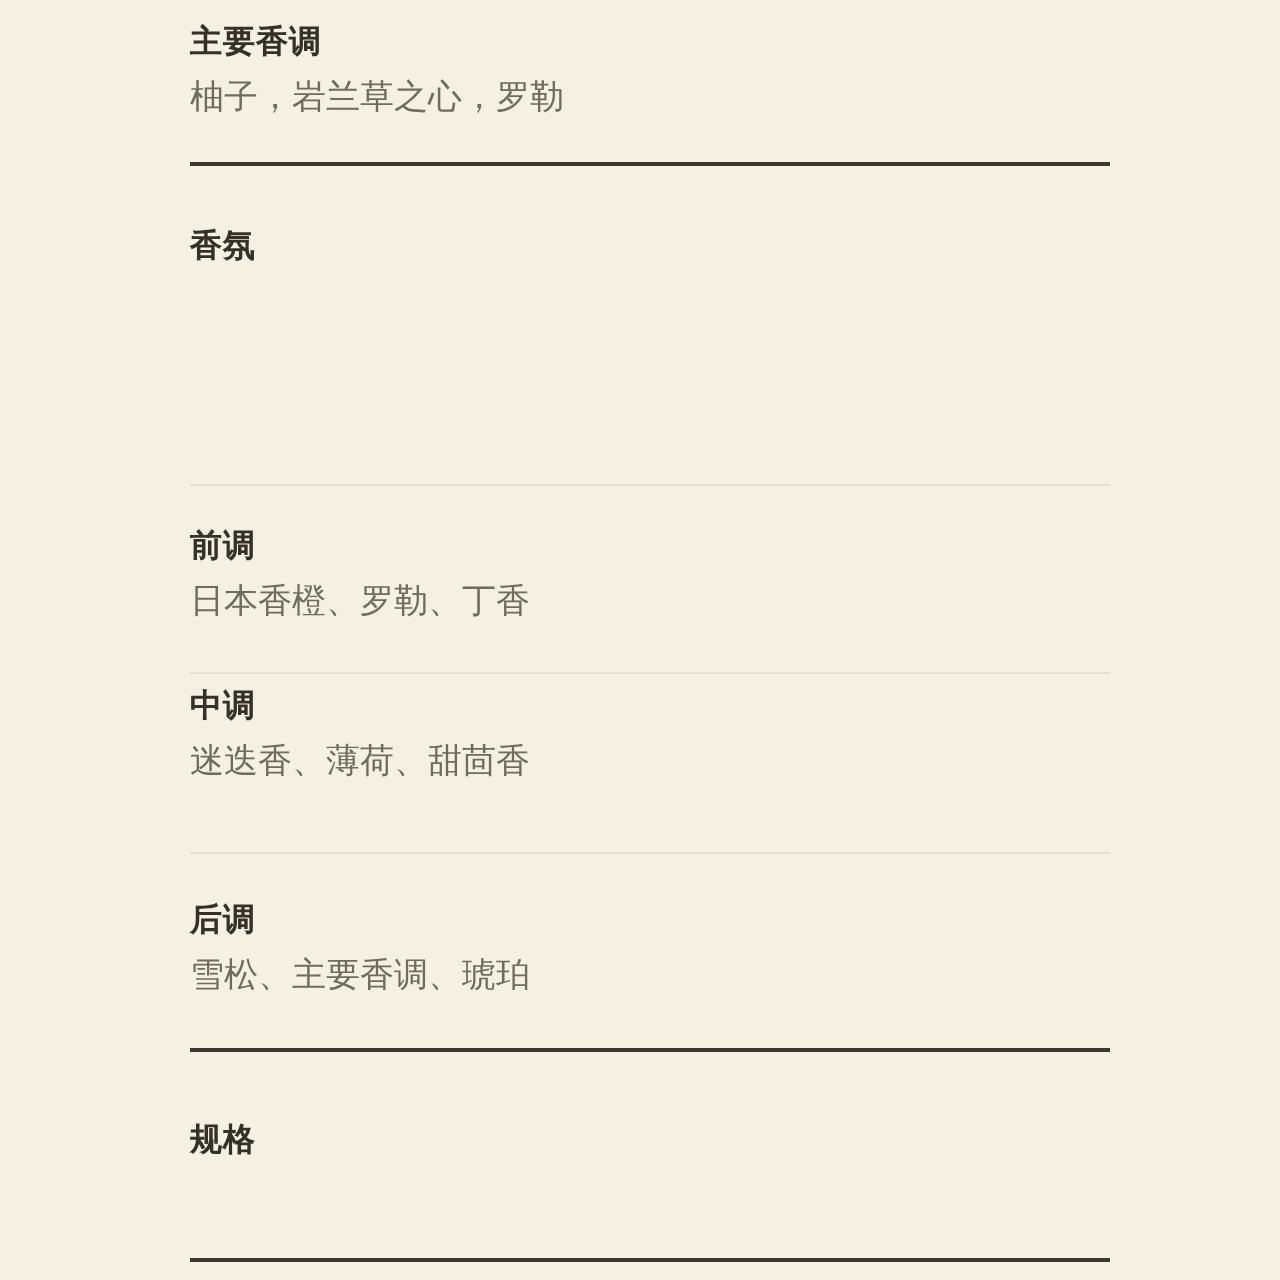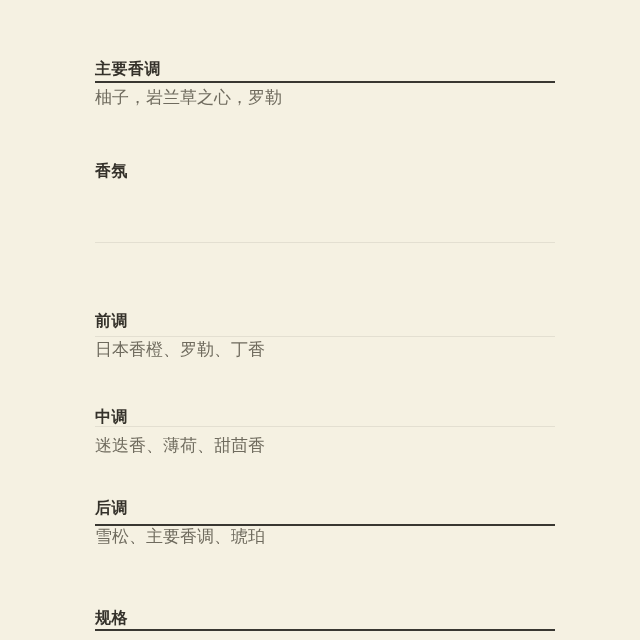--- a/index.html
+++ b/index.html
@@ -1,21 +1,21 @@
 <!DOCTYPE html>
 <html style="--bg: #f5f1e2; --title: #34312a; --body: #6f6b5e; --dark: #393731; --light: #e3dfd1;"><head>
 <meta charset="utf-8">
 <style>
   html,body{margin:0;padding:0;background:#f5f1e2;}
   .page{
     position:relative;width:640px;height:640px;overflow:hidden;
     background:var(--bg,#f5f1e2);
     font-family:"DejaVu Sans","Liberation Sans",sans-serif;
   }
-  .sec{position:absolute;left:95px;width:460px;margin-top:48px;}
+  .sec{position:absolute;left:95px;width:460px;}
   .sec-title{
     margin:0;font-size:16px;line-height:22px;font-weight:bold;
     color:var(--title,#34312a);letter-spacing:.5px;
   }
   .sec-body{
     margin:6px 0 0 0;font-size:17px;line-height:22px;
     color:var(--body,#6f6b5e);letter-spacing:0;
   }
   .para{line-height:27px;width:460px;}
   .divider{position:absolute;left:95px;width:460px;}
@@ -37,21 +37,21 @@
     <h3 class="sec-title">香氛</h3>
   </section>
   <div class="divider light" style="top:242px"></div>
 
   <section class="sec" style="top:262px">
     <h3 class="sec-title">前调</h3>
     <p class="sec-body">日本香橙、罗勒、丁香</p>
   </section>
   <div class="divider light" style="top:336px"></div>
 
-  <section class="sec" style="top:358px">
+  <section class="sec" style="top:342px">
     <h3 class="sec-title">中调</h3>
     <p class="sec-body">迷迭香、薄荷、甜茴香</p>
   </section>
   <div class="divider light" style="top:426px"></div>
 
   <section class="sec" style="top:449px">
     <h3 class="sec-title">后调</h3>
     <p class="sec-body">雪松、主要香调、琥珀</p>
   </section>
   <div class="divider dark" style="top:524px"></div>

